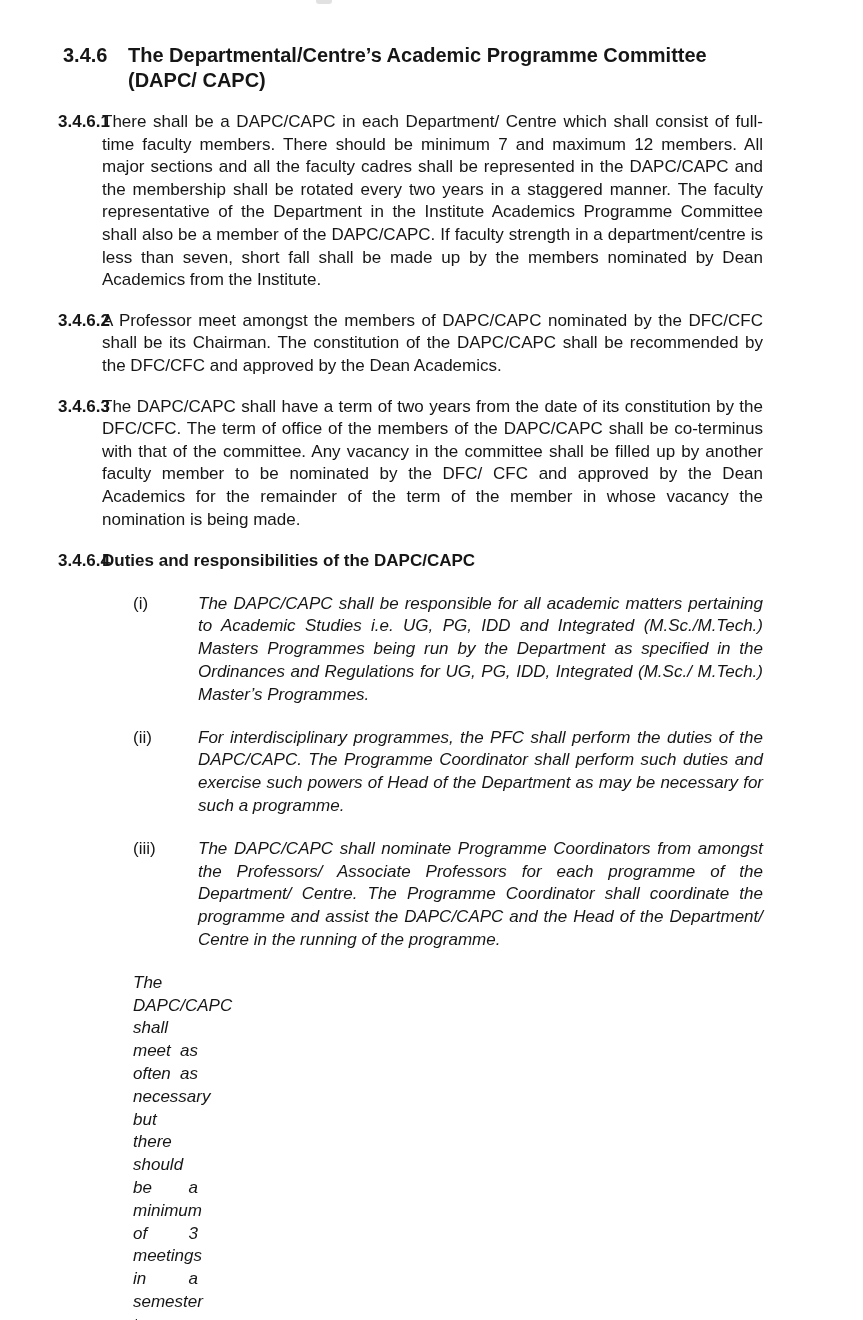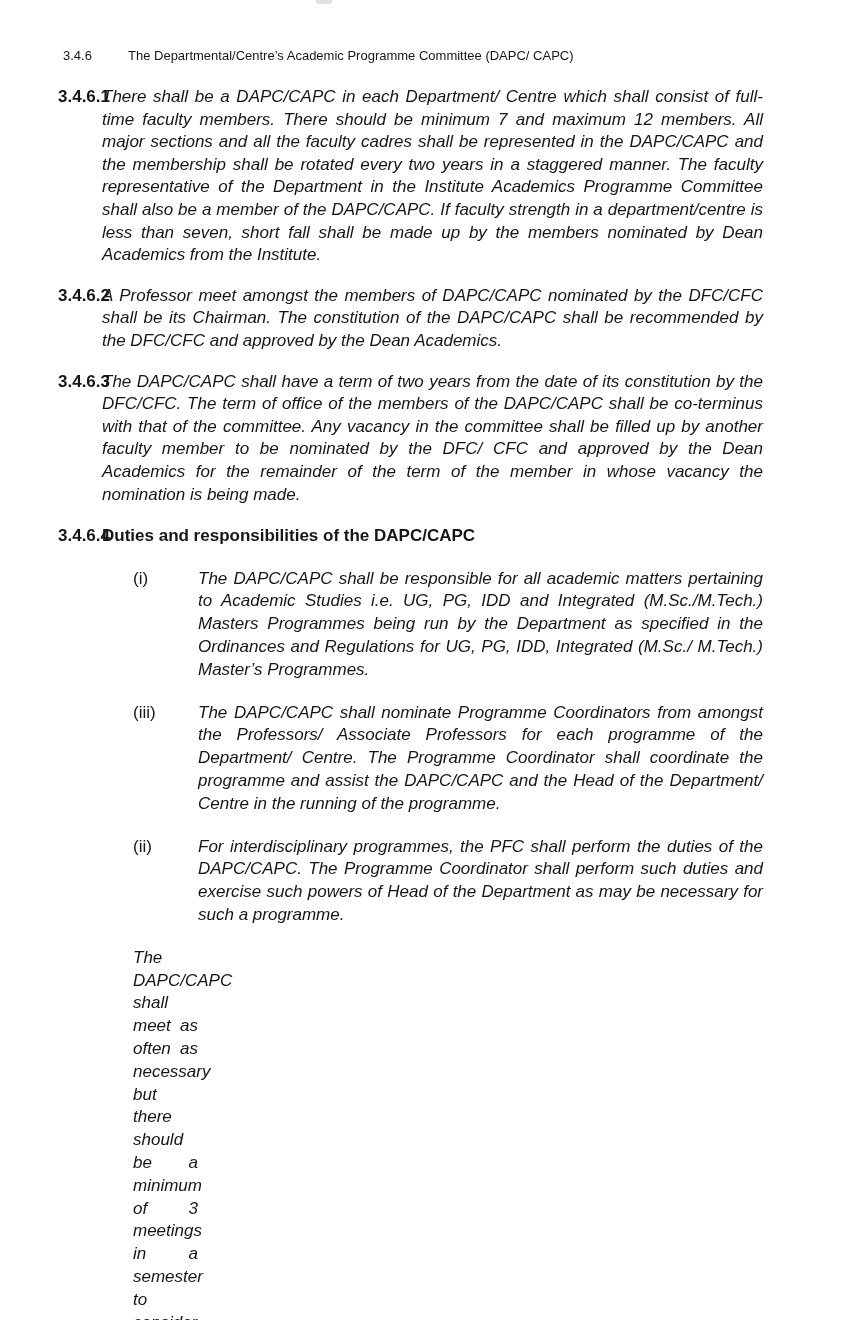--- a/index.html
+++ b/index.html
@@ -26,37 +26,36 @@
     height: 4px;
     background: #d9d9d9;
     border-radius: 0 0 3px 3px;
     opacity: 0.8;
   }
   
   .heading {
     margin: 0 92px 0 63px;
     display: grid;
     grid-template-columns: 65px 1fr;
-    font-weight: 400;
-    font-size: 13px;
+    font-weight: 700;
+    font-size: 20px;
     line-height: 25px;
   }
   
   .para {
     margin: 18px 100px 0 58px;
     display: grid;
     grid-template-columns: 44px 1fr;
     font-size: 17px;
     line-height: 22.6px;
   }
   .para .num { font-weight: 700; }
   .para .text {
     text-align: justify;
     text-justify: inter-word;
-    font-style: italic;
   }
   
   .subheading {
     margin: 19px 100px 0 58px;
     display: grid;
     grid-template-columns: 44px 1fr;
     font-weight: 700;
     font-size: 17px;
     line-height: 22.6px;
   }
@@ -106,27 +105,27 @@
     <span class="num">3.4.6.4</span>
     <span class="title">Duties and responsibilities of the DAPC/CAPC</span>
   </div>
 
   <div class="item">
     <span class="marker">(i)</span>
     <span class="text">The DAPC/CAPC shall be responsible for all academic matters pertaining to Academic Studies i.e. UG, PG, IDD and Integrated (M.Sc./M.Tech.) Masters Programmes being run by the Department as specified in the Ordinances and Regulations for UG, PG, IDD, Integrated  (M.Sc./ M.Tech.) Master’s Programmes.</span>
   </div>
 
   <div class="item">
-    <span class="marker">(iii)</span>
-    <span class="text">The DAPC/CAPC shall nominate Programme Coordinators from amongst the Professors/ Associate Professors for each programme of the Department/ Centre. The Programme Coordinator shall coordinate the programme and assist the DAPC/CAPC and the Head of the Department/ Centre in the running of the programme.</span>
+    <span class="marker">(ii)</span>
+    <span class="text">For interdisciplinary programmes, the PFC shall perform the duties of the DAPC/CAPC. The Programme Coordinator shall perform such duties and exercise such powers of Head of the Department as may be necessary for such a programme.</span>
   </div>
 
   <div class="item">
-    <span class="marker">(ii)</span>
-    <span class="text">For interdisciplinary programmes, the PFC shall perform the duties of the DAPC/CAPC. The Programme Coordinator shall perform such duties and exercise such powers of Head of the Department as may be necessary for such a programme.</span>
+    <span class="marker">(iii)</span>
+    <span class="text">The DAPC/CAPC shall nominate Programme Coordinators from amongst the Professors/ Associate Professors for each programme of the Department/ Centre. The Programme Coordinator shall coordinate the programme and assist the DAPC/CAPC and the Head of the Department/ Centre in the running of the programme.</span>
   </div>
 
   <div class="item">
     <span class="text">The DAPC/CAPC shall meet as often as necessary but there should be a minimum of 3 meetings in a semester to consider the conduct of programmes, the progress of the students and any other matter concerning the programmes.</span>
   </div>
 
   <div class="item">
     <span class="marker">(v)</span>
   </div>
 

